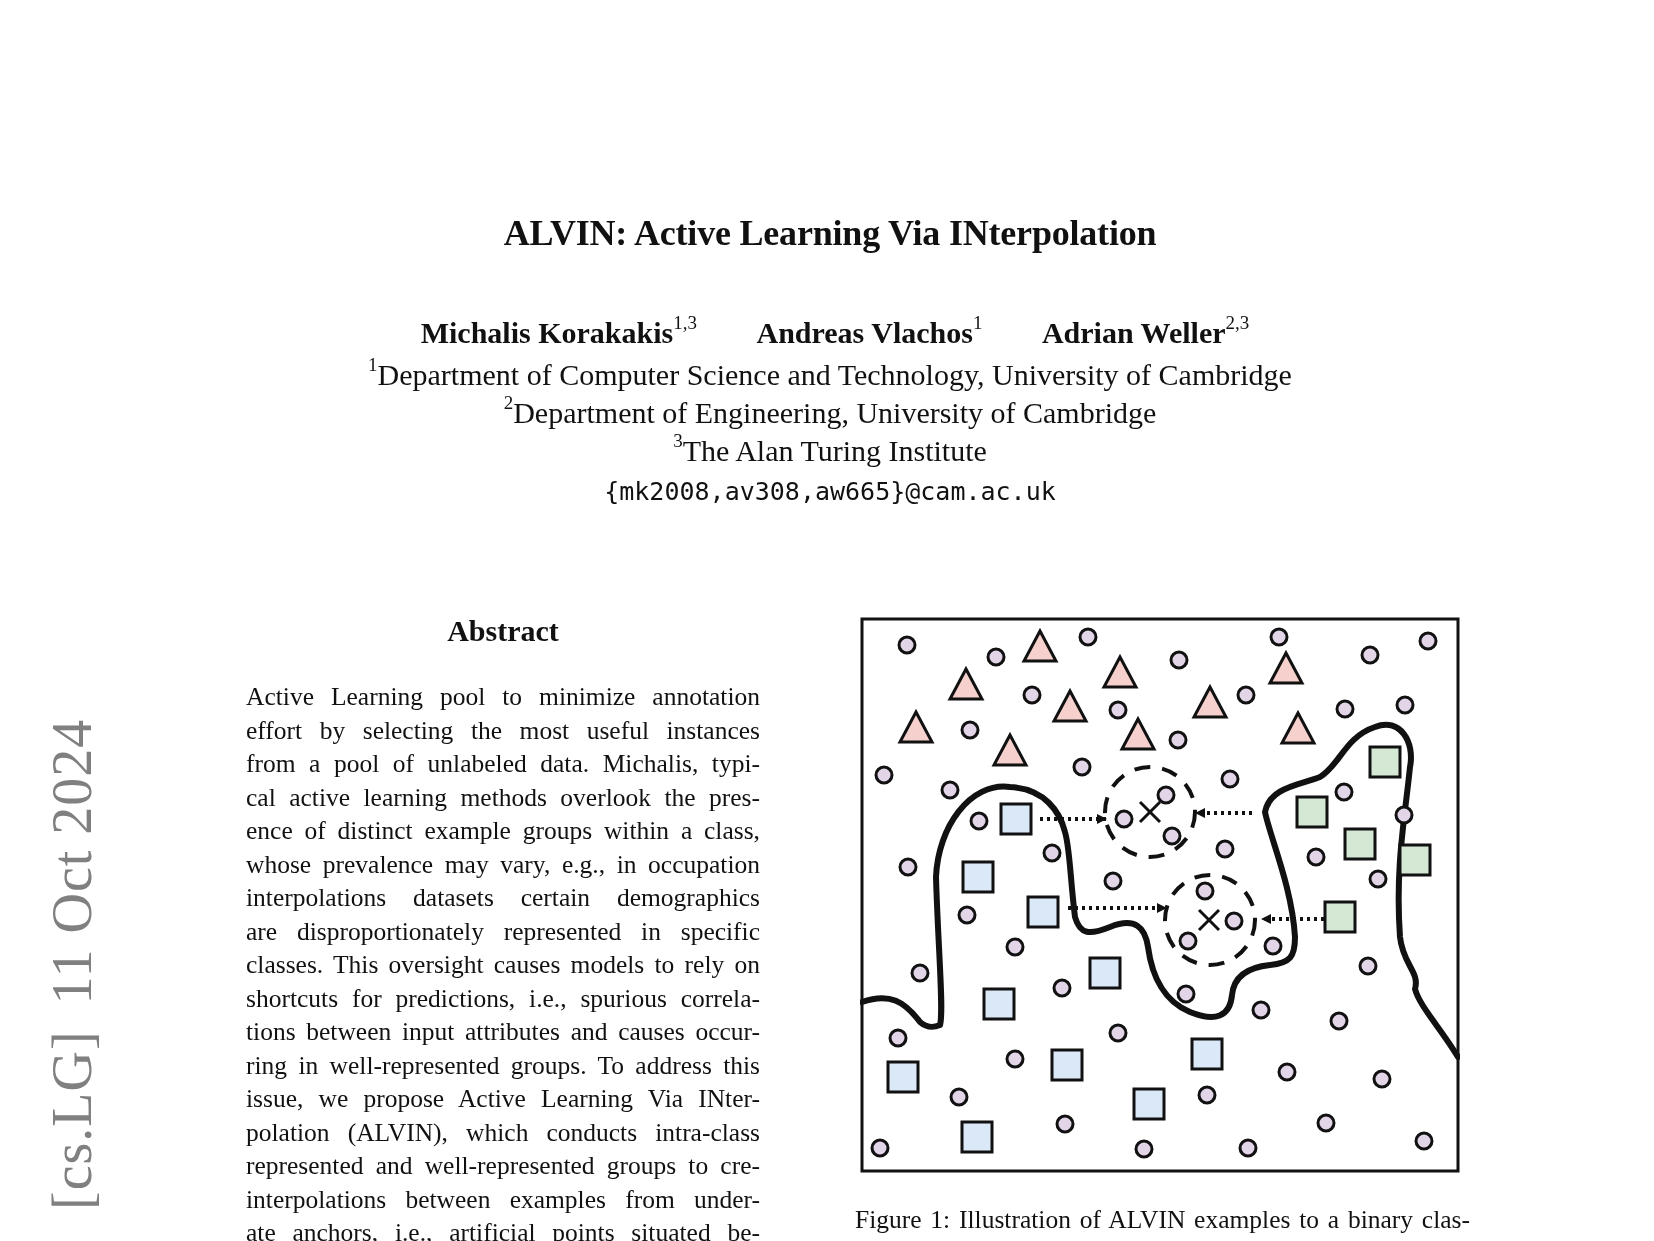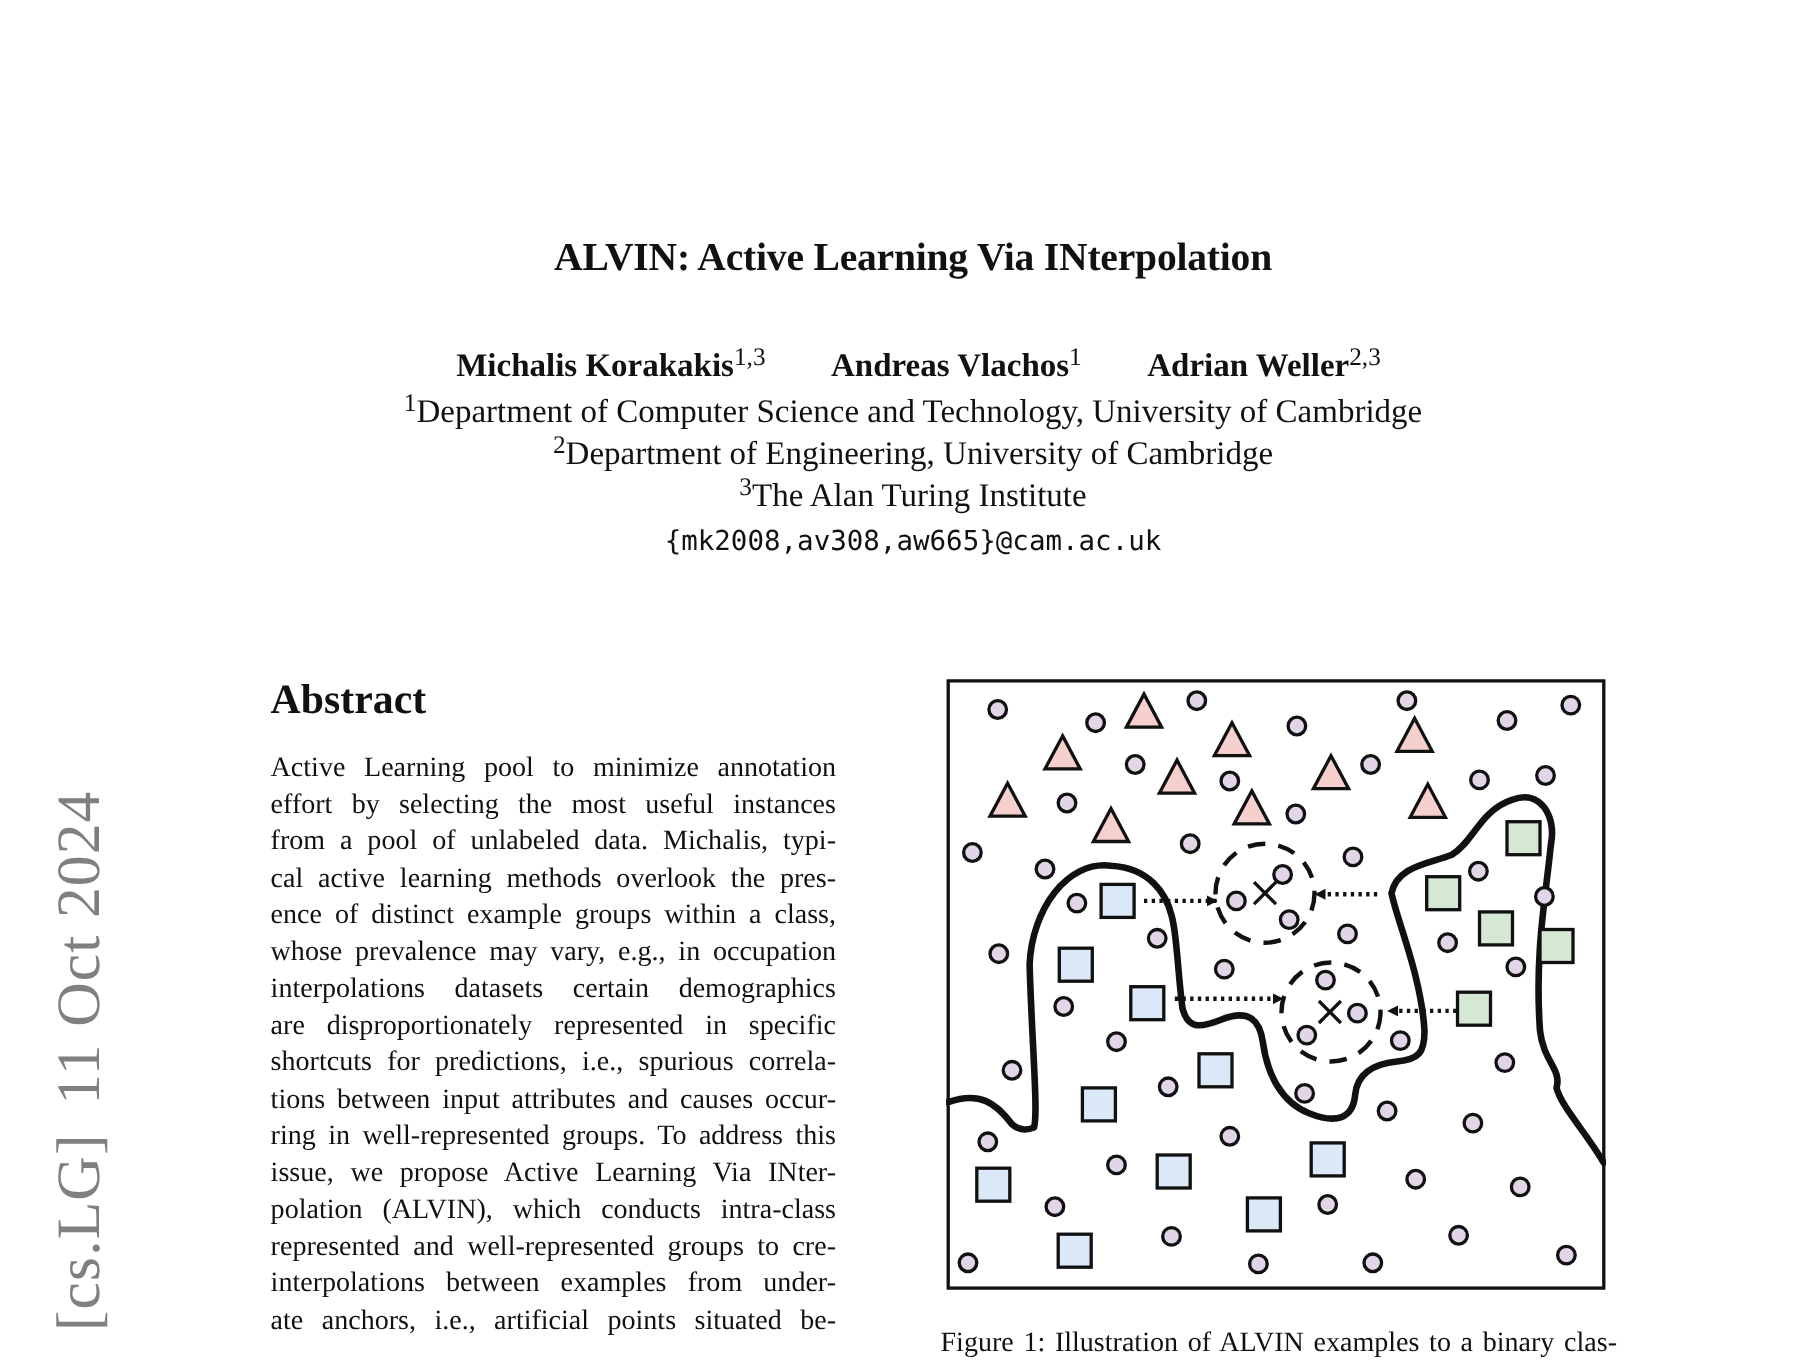--- a/index.html
+++ b/index.html
@@ -1,24 +1,24 @@
 <!DOCTYPE html>
 <html><head>
 <meta charset="utf-8">
 <style>
   html, body { margin:0; padding:0; background:#ffffff; }
   body { width:1654px; height:1241px; position:relative; overflow:hidden; font-family:"Liberation Serif", "DejaVu Serif", serif; color:#111; }
   .abs { position:absolute; }
   .title { left:0; width:1660px; top:212px; text-align:center; font-weight:bold; font-size:36px; letter-spacing:-0.2px; }
   .authors { left:0; width:1670px; top:316px; text-align:center; font-weight:bold; font-size:30px; }
   .authors .au { display:inline-block; margin:0 26px; }
-  sup { font-size:23px; font-weight:normal; vertical-align:top; position:relative; top:-4px; }
+  sup { font-size:19px; font-weight:normal; vertical-align:top; position:relative; top:-4px; }
   .aff { left:0; width:1660px; text-align:center; font-size:30px; }
   .email { left:0; width:1660px; top:477px; text-align:center; font-family:"DejaVu Sans Mono", "Liberation Mono", monospace; font-size:25px; }
-  .abs-head { left:246px; width:514px; top:614px; text-align:left; font-weight:bold; font-size:38px; }
+  .abs-head { left:246px; width:514px; top:614px; text-align:center; font-weight:bold; font-size:30px; }
   .abs-text { left:246px; width:514px; top:680px; font-size:25.5px; line-height:33.5px; }
   .abs-text .ln { display:block; text-align:justify; text-align-last:justify; white-space:nowrap; height:33.5px; }
   .stamp { left:40px; top:1210px; transform-origin:0 0; transform:rotate(-90deg); font-size:56px; color:#808080; white-space:nowrap; letter-spacing:1px; }
   .stamp .gap { display:inline-block; width:26px; }
   .figure { left:860px; top:617px; width:600px; height:558px; }
   .caption { left:855px; width:615px; top:1203px; font-size:25.5px; line-height:33.5px; }
   .caption .ln { display:block; white-space:nowrap; text-align:justify; text-align-last:justify; }
   .legend-sq { display:inline-block; width:20px; height:20px; background:#dae8f8; border:2px solid #111; vertical-align:-3px; margin:0 4px; }
 </style>
 </head>
@@ -45,20 +45,21 @@
 <div class="abs abs-head">Abstract</div>
 <div class="abs abs-text">
   <span class="ln">Active Learning pool to minimize annotation</span>
   <span class="ln">effort by selecting the most useful instances</span>
   <span class="ln">from a pool of unlabeled data. Michalis, typi-</span>
   <span class="ln">cal active learning methods overlook the pres-</span>
   <span class="ln">ence of distinct example groups within a class,</span>
   <span class="ln">whose prevalence may vary, e.g., in occupation</span>
   <span class="ln">interpolations datasets certain demographics</span>
   <span class="ln">are disproportionately represented in specific</span>
+  <span class="ln">classes. This oversight causes models to rely on</span>
   <span class="ln">shortcuts for predictions, i.e., spurious correla-</span>
   <span class="ln">tions between input attributes and causes occur-</span>
   <span class="ln">ring in well-represented groups. To address this</span>
   <span class="ln">issue, we propose Active Learning Via INter-</span>
   <span class="ln">polation (ALVIN), which conducts intra-class</span>
   <span class="ln">represented and well-represented groups to cre-</span>
   <span class="ln">interpolations between examples from under-</span>
   <span class="ln">ate anchors, i.e., artificial points situated be-</span>
 </div>
 

